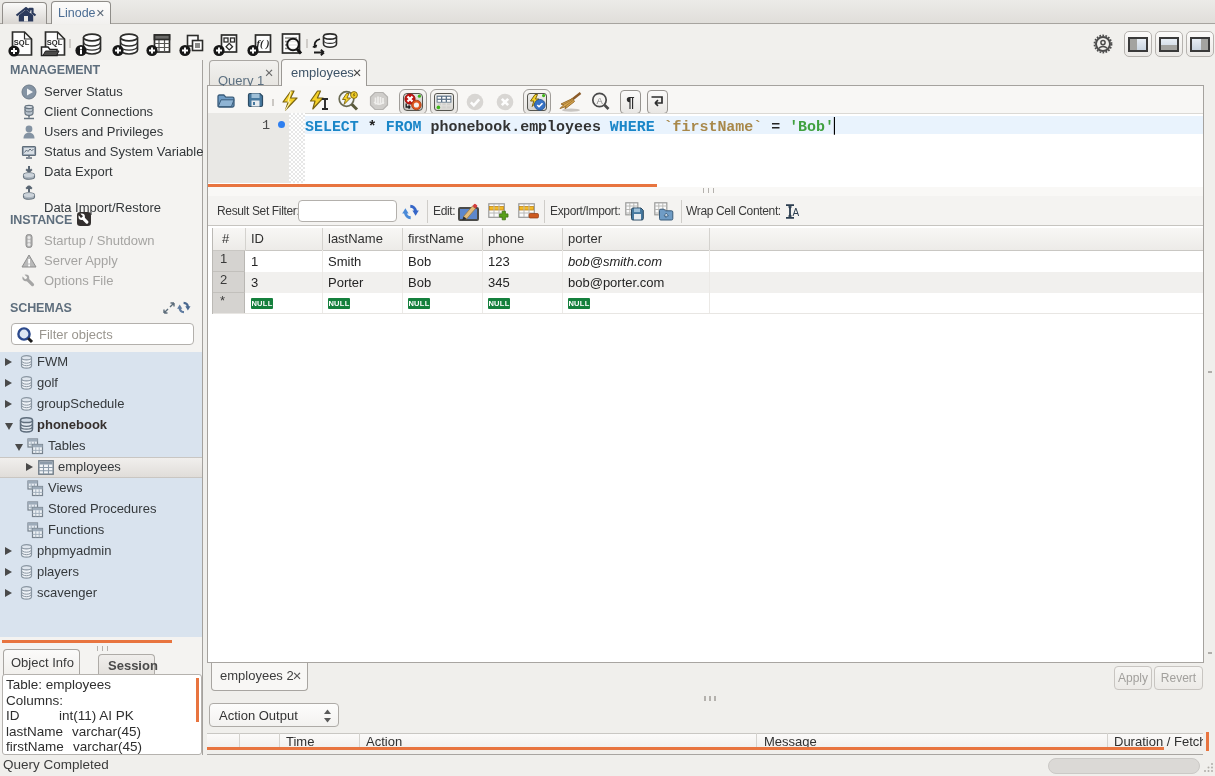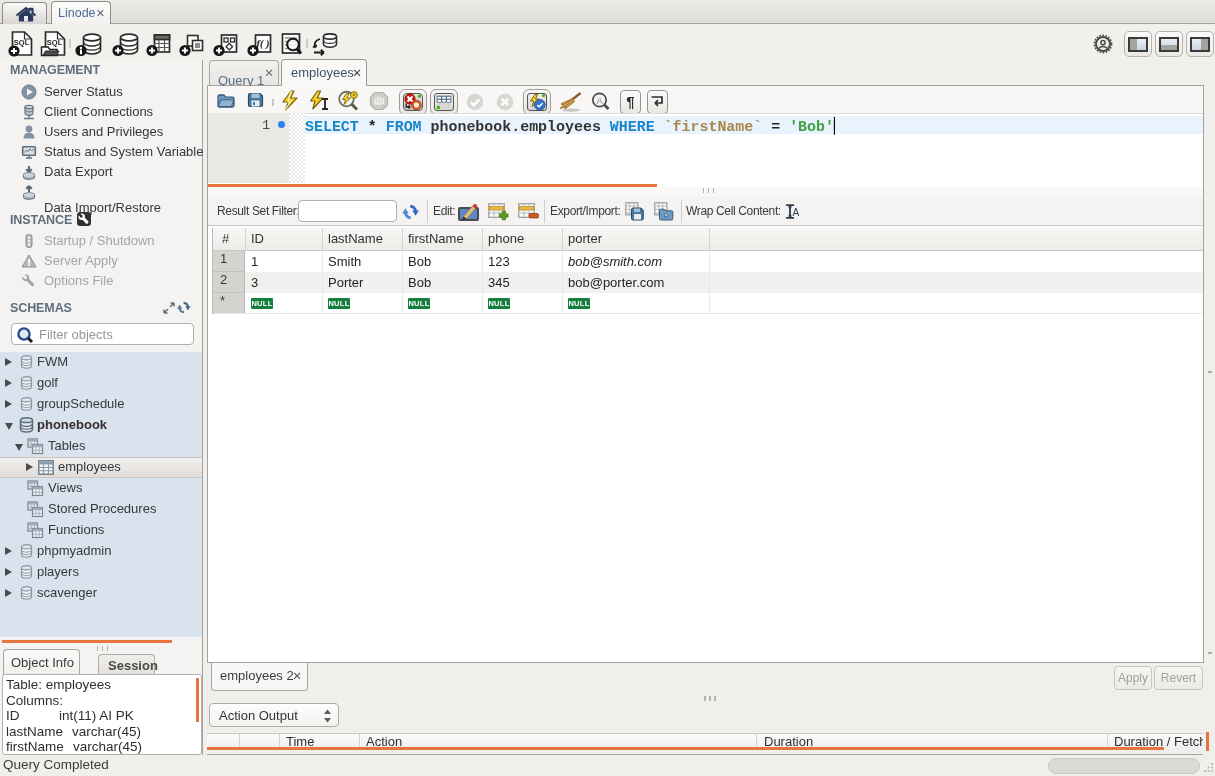--- a/index.html
+++ b/index.html
@@ -660,21 +660,21 @@
 </svg>
 </div>
 <div class="abs" id="aohead"></div>
 <div class="aosep" style="left:239px;"></div>
 <div class="aosep" style="left:279px;"></div>
 <div class="aosep" style="left:359px;"></div>
 <div class="aosep" style="left:756px;"></div>
 <div class="aosep" style="left:1107px;"></div>
 <div class="aotxt" style="left:286px;">Time</div>
 <div class="aotxt" style="left:366px;">Action</div>
-<div class="aotxt" style="left:764px;">Duration</div>
+<div class="aotxt" style="left:764px;">Message</div>
 <div class="aotxt" style="left:1114px;width:89px;overflow:hidden;">Duration / Fetch</div>
 <div class="abs" id="aoline"></div>
 <div class="abs" id="aovline"></div>
 <div class="abs" id="aobottom"></div>
 
 <div class="abs" style="left:1208px;top:371px;width:4px;height:2px;border-top:1px solid #b0aeaa;border-bottom:1px solid #b0aeaa;"></div>
 <div class="abs" style="left:1208px;top:652px;width:4px;height:2px;border-top:1px solid #b0aeaa;border-bottom:1px solid #b0aeaa;"></div>
 
 <div class="abs" id="statusbar"></div>
 <div class="abs" id="stext">Query Completed</div>

